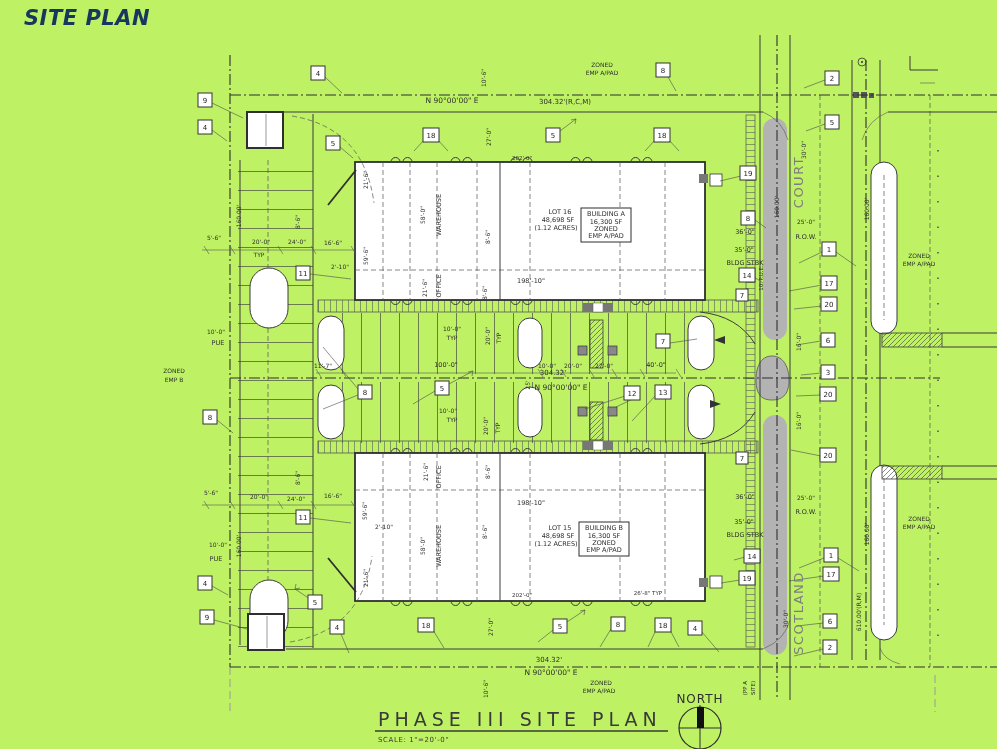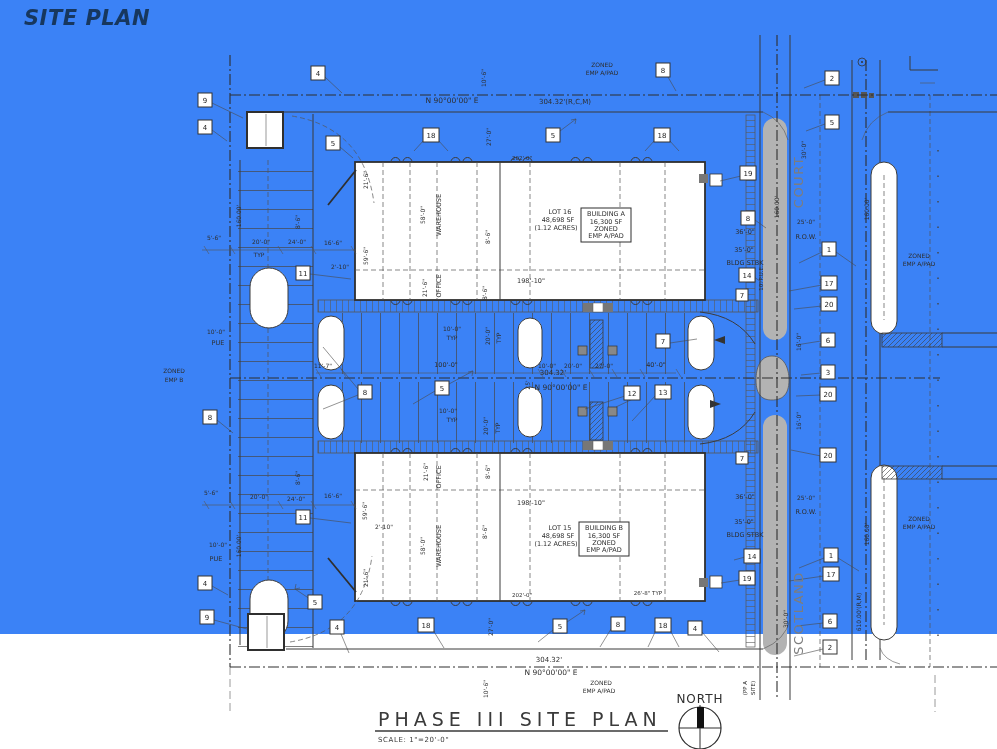--- a/index.html
+++ b/index.html
@@ -1,16 +1,16 @@
 <!DOCTYPE html>
 <html><head>
 <meta charset="utf-8">
 <style>
   html,body{margin:0;padding:0;background:#fff;width:997px;height:749px;overflow:hidden}
-  #stage{position:relative;width:997px;height:634px;background:#3b82f6;font-family:"DejaVu Sans",sans-serif}
+  #stage{position:relative;width:997px;height:749px;background:#bef264;font-family:"DejaVu Sans",sans-serif}
   .hdr{position:absolute;left:24px;top:6px;font:italic bold 21px "DejaVu Sans",sans-serif;color:#17375e;letter-spacing:.5px}
   svg{position:absolute;left:0;top:0}
   .ln{stroke:#3b3b3b;fill:none;stroke-width:1}
   .thin{stroke:#555;fill:none;stroke-width:.6}
   .thk{stroke:#2f2f2f;fill:none;stroke-width:1.8}
   .dd{stroke:#2f2f2f;fill:none;stroke-width:1.1;stroke-dasharray:11 3 2 3}
   .dsh{stroke:#555;fill:none;stroke-width:.7;stroke-dasharray:5 3}
   .gry{stroke:#9a9a9a;fill:none;stroke-width:1;stroke-dasharray:8 4}
   .ld{stroke:#4a4a4a;fill:none;stroke-width:.6}
   .tx{fill:#2e2e2e;font-family:"DejaVu Sans",sans-serif;text-anchor:middle}

